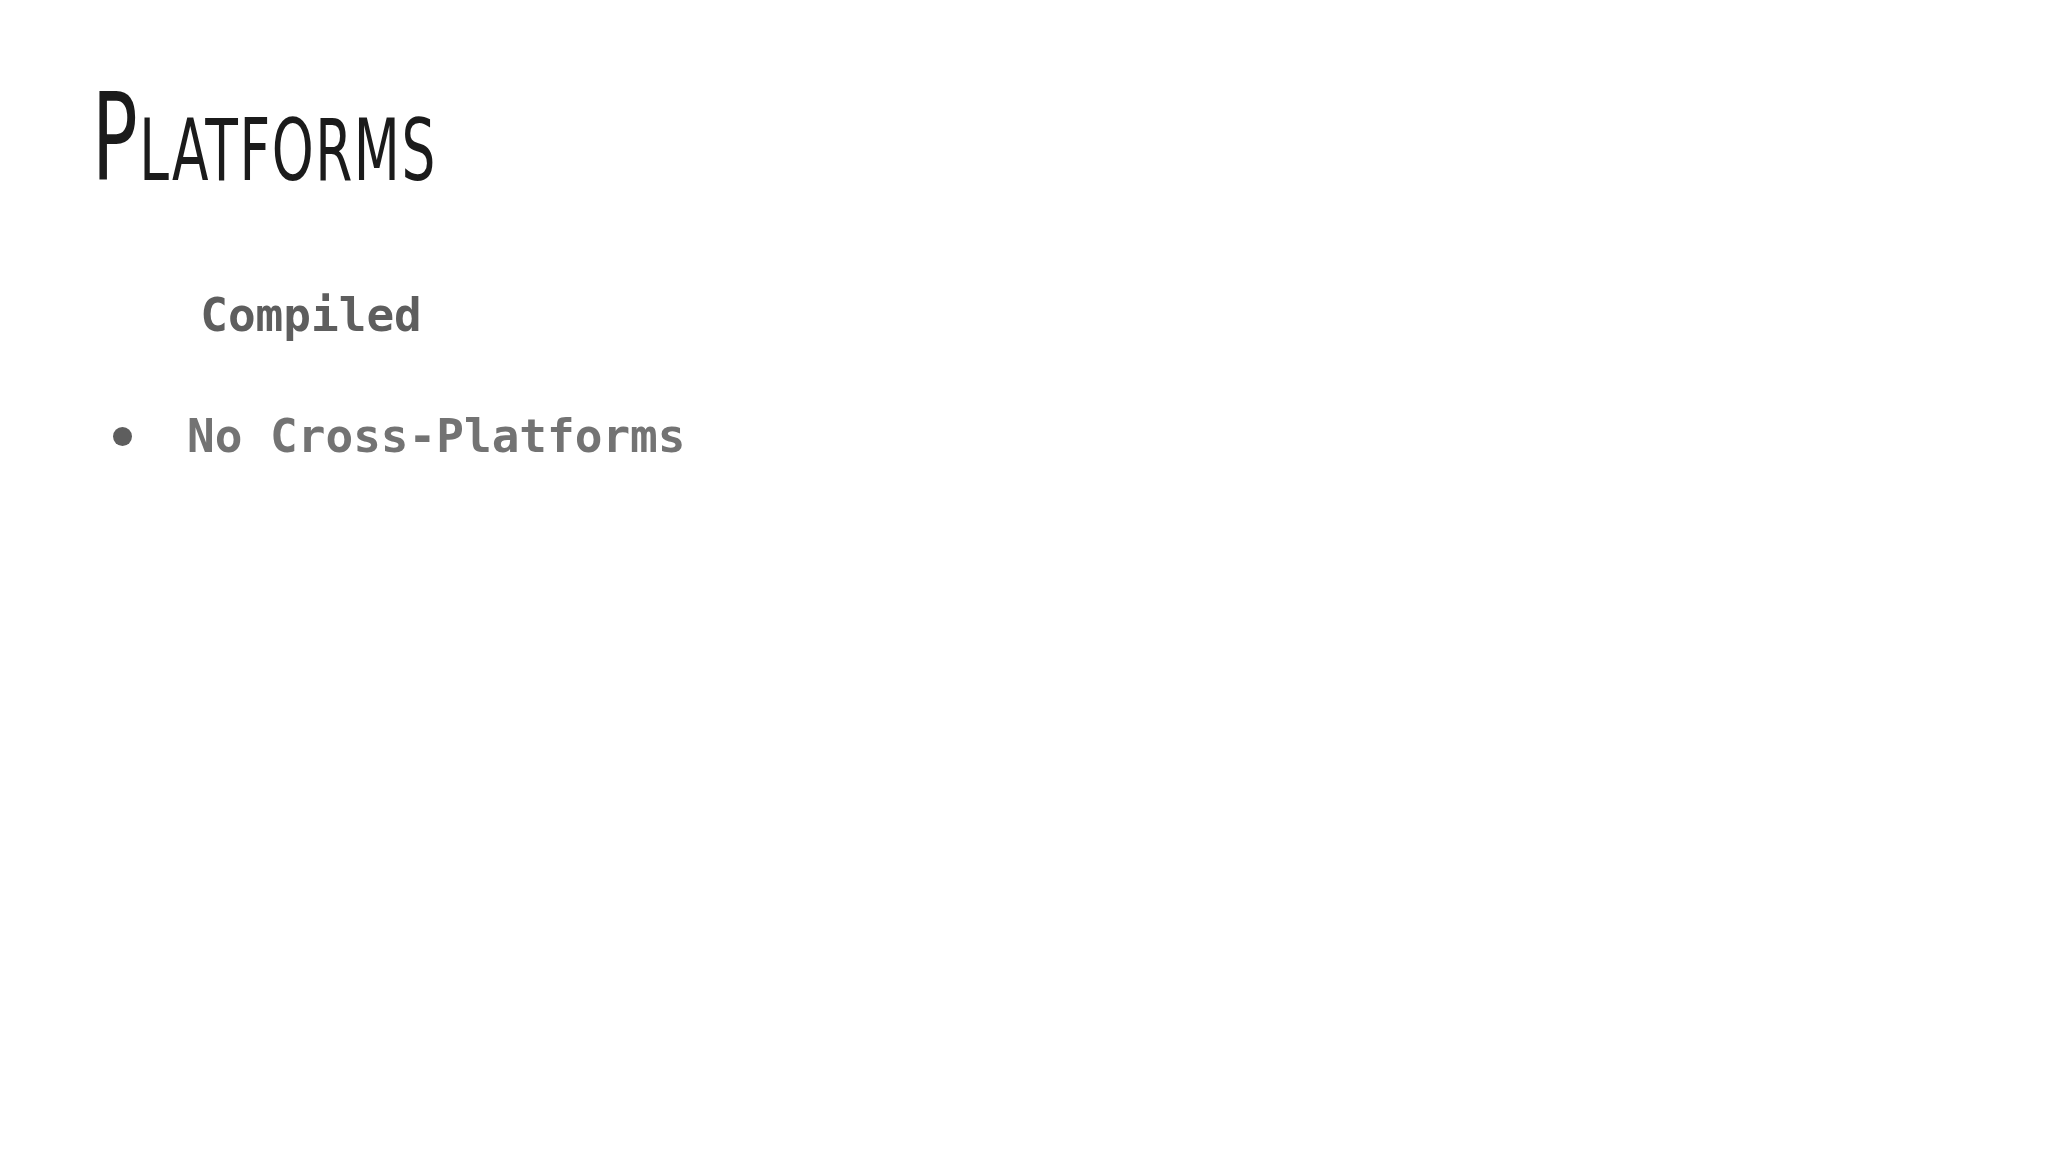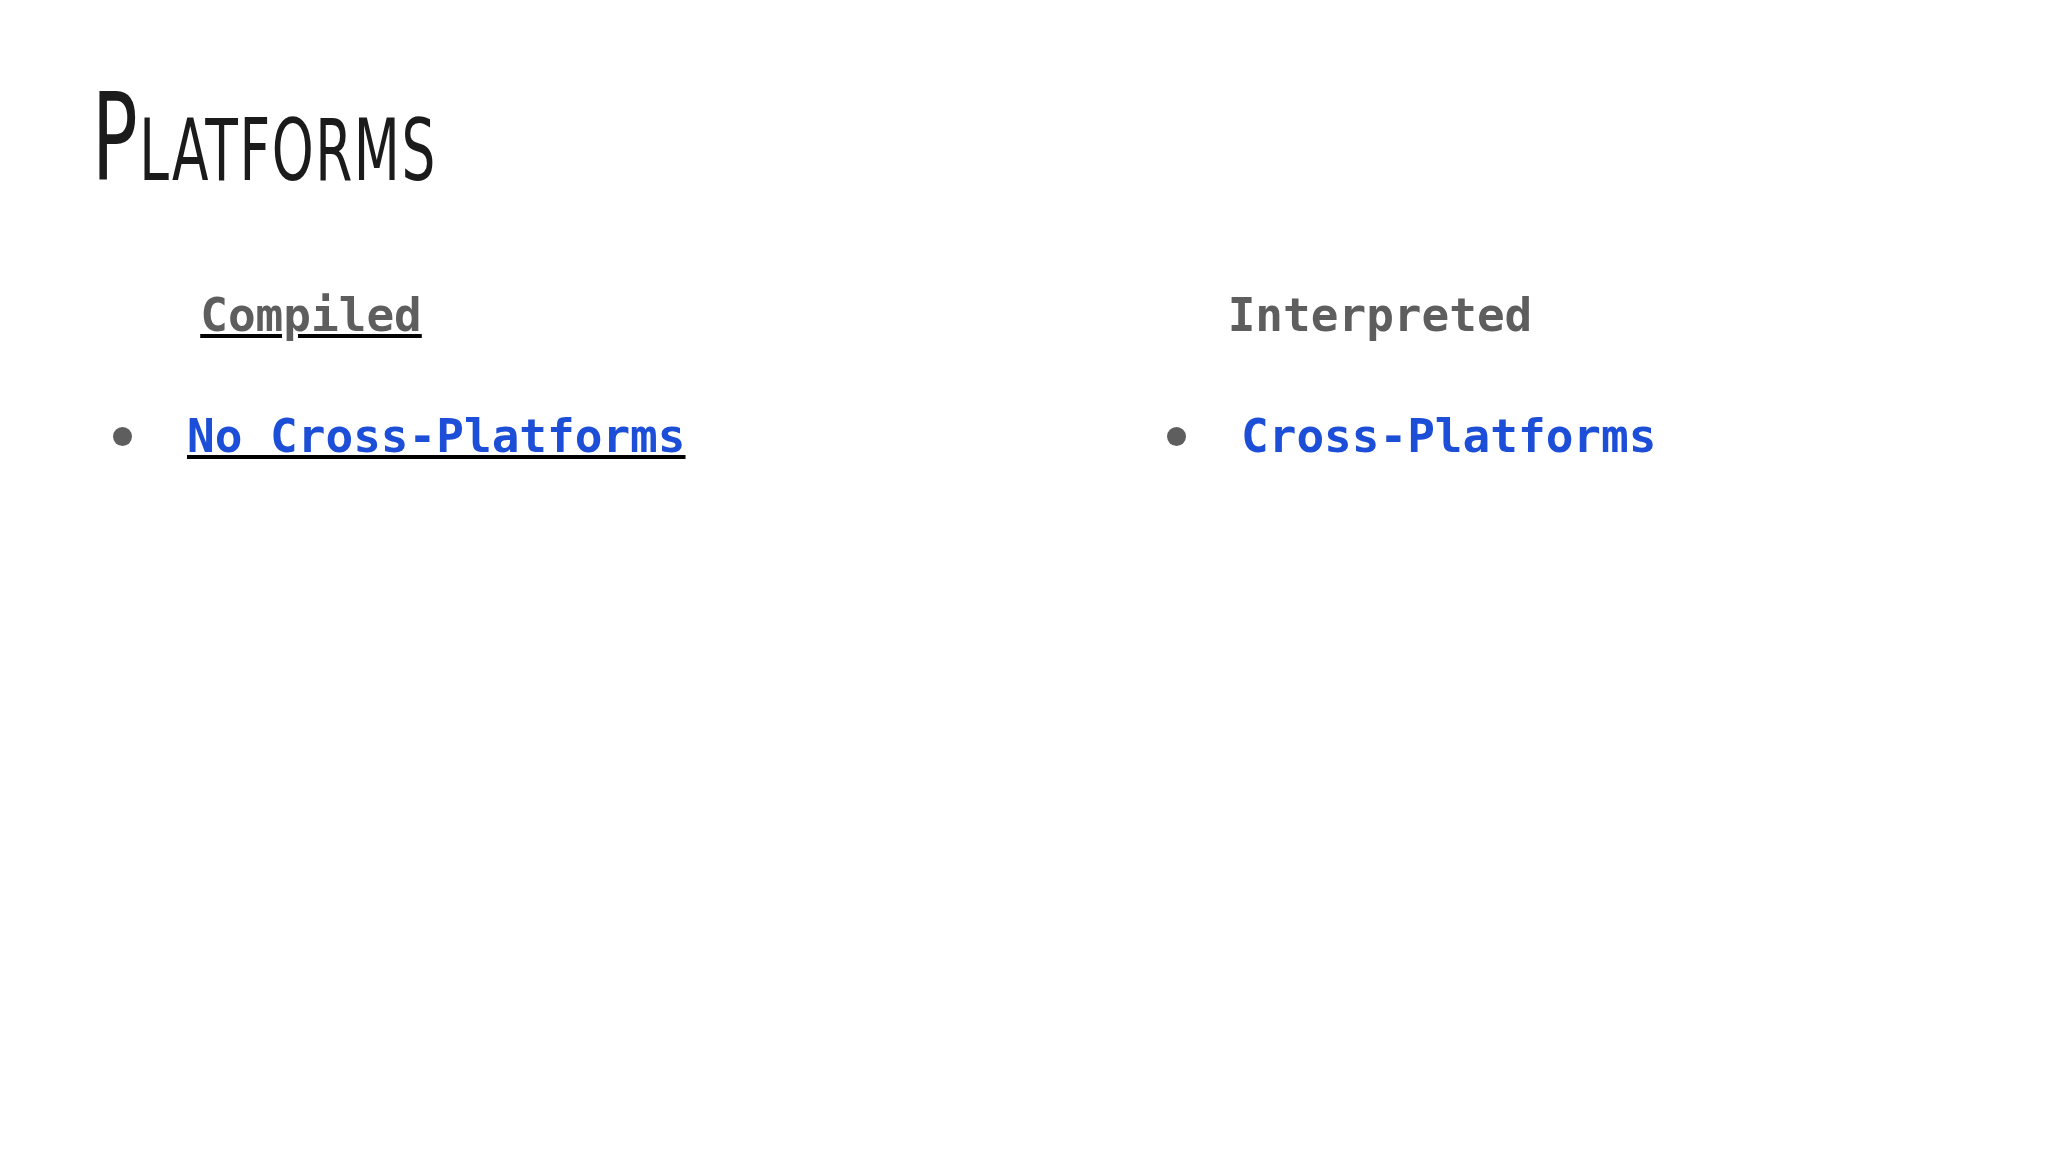--- a/index.html
+++ b/index.html
@@ -36,21 +36,21 @@
     transform: scaleX(0.78) scaleY(1.12);
     transform-origin: left top;
     white-space: nowrap;
   }
 
   
   .column {
     position: absolute;
     top: 292px;
   }
-  #column-compiled   { left: 96px;  width: 860px; text-decoration: underline; }
+  #column-compiled   { left: 96px;  width: 860px; }
   #column-interpreted{ left: 1150px; width: 860px; }
 
   .column-heading {
     font-family: "DejaVu Sans Mono", "Liberation Mono", monospace;
     font-size: 46px;
     font-weight: bold;
     color: #5e5e5e;
     text-align: center;
     line-height: 1.0;
     white-space: nowrap;
@@ -76,21 +76,21 @@
     width: 19px;
     height: 19px;
     border-radius: 50%;
     background: #5e5e5e;
     margin-left: 17px;
   }
   .bullet-text {
     font-family: "DejaVu Sans Mono", "Liberation Mono", monospace;
     font-size: 46px;
     font-weight: bold;
-    color: #1d4ed8;
+    color: #737373;
     white-space: nowrap;
     margin-left: 55px;
     line-height: 1.0;
   }
 </style>
 </head>
 <body>
 
 <div id="slide">
 
@@ -100,24 +100,14 @@
     <div class="column-heading">Compiled</div>
 
     <ul class="bullet-list">
       <li class="bullet-item">
         <span class="bullet-dot"></span>
         <span class="bullet-text">No Cross-Platforms</span>
       </li>
     </ul>
   </div>
 
-  <div class="column" id="column-interpreted">
-    <div class="column-heading">Interpreted</div>
-
-    <ul class="bullet-list">
-      <li class="bullet-item">
-        <span class="bullet-dot"></span>
-        <span class="bullet-text">Cross-Platforms</span>
-      </li>
-    </ul>
-  </div>
 
 </div>
 
 </body></html>

